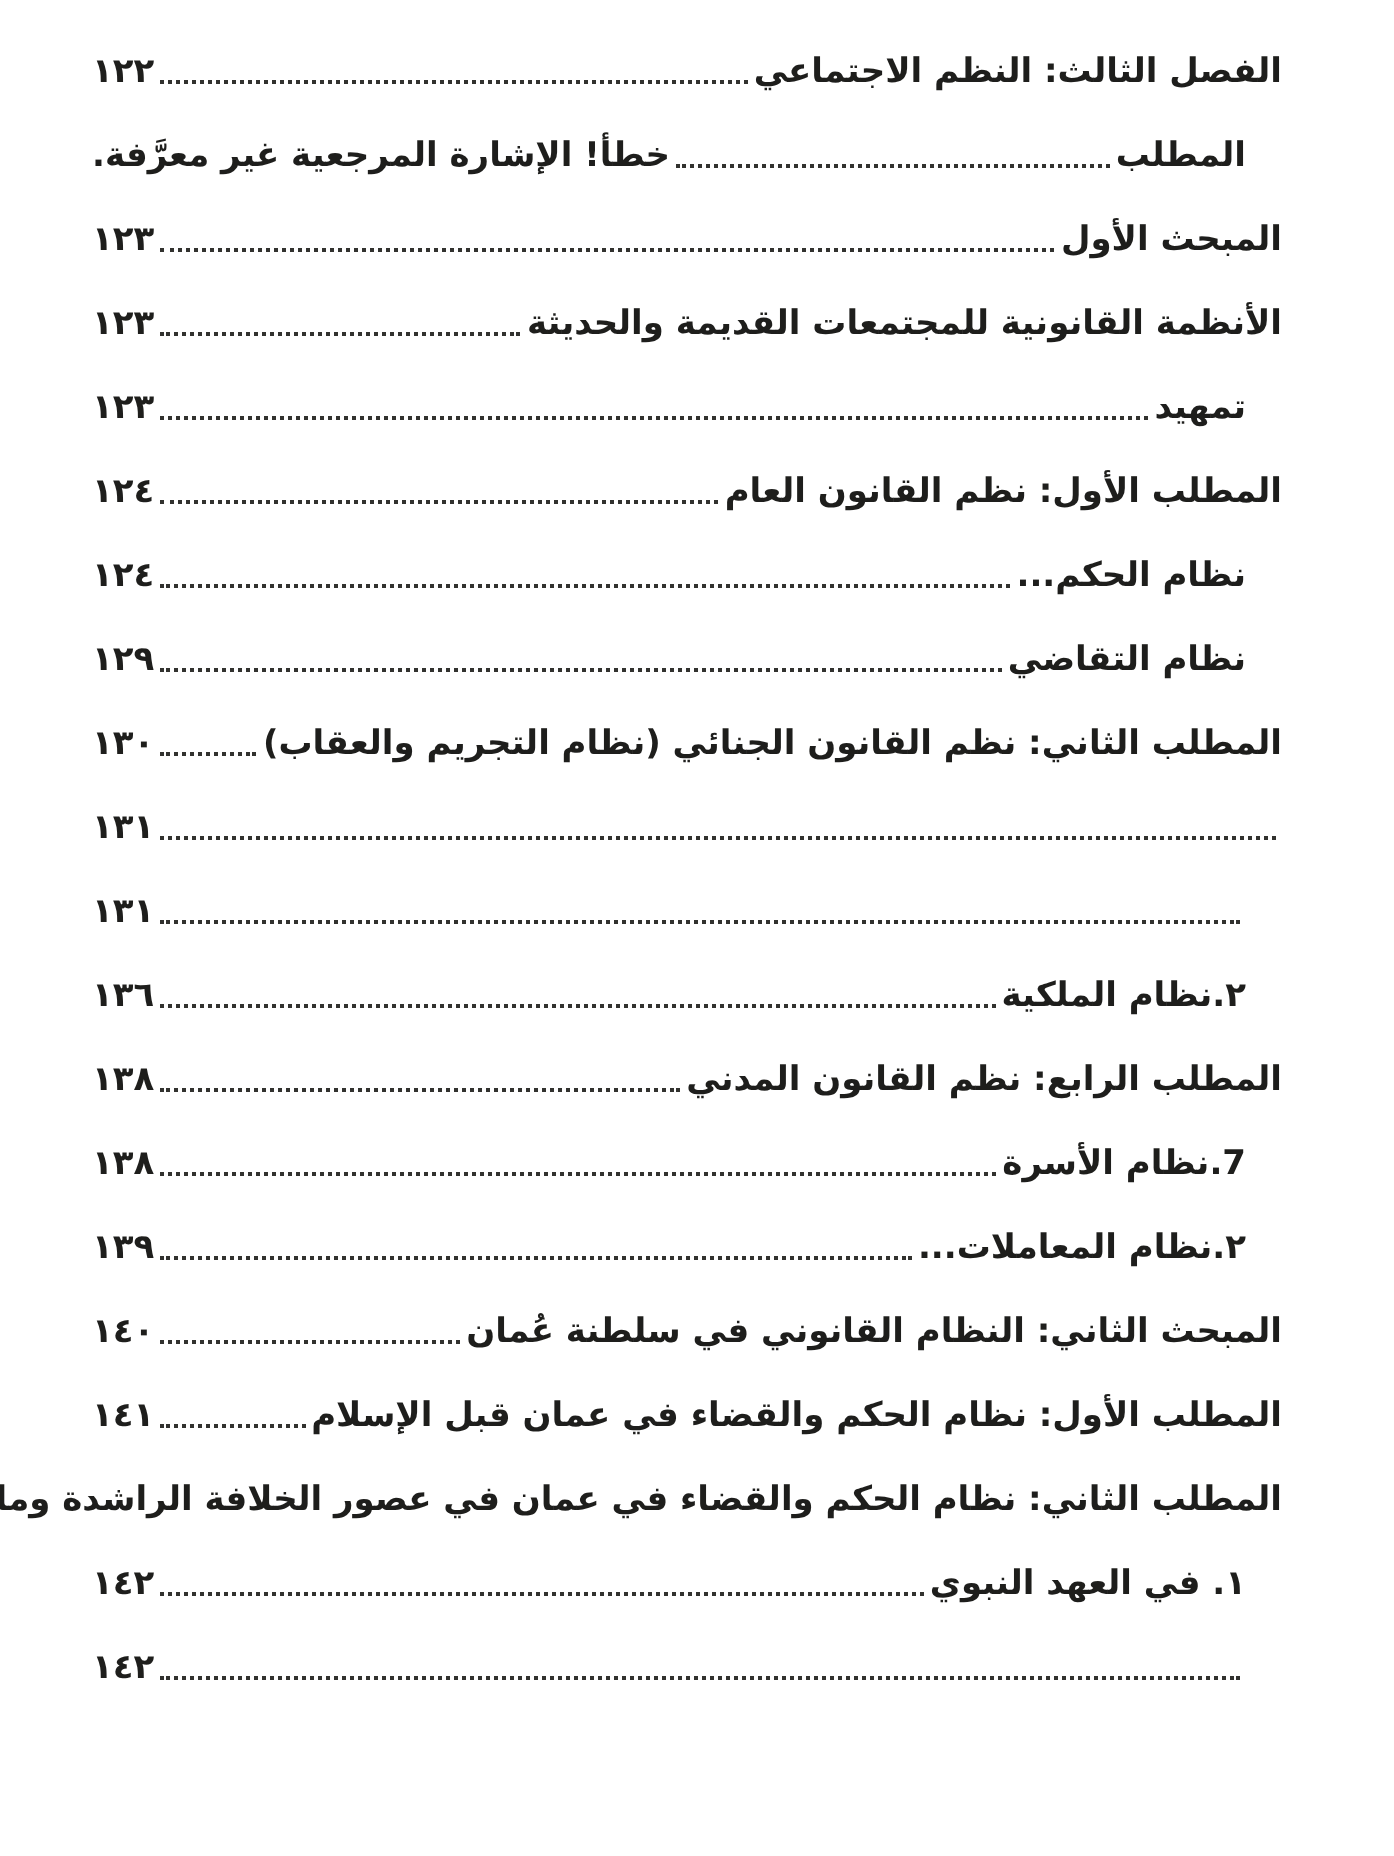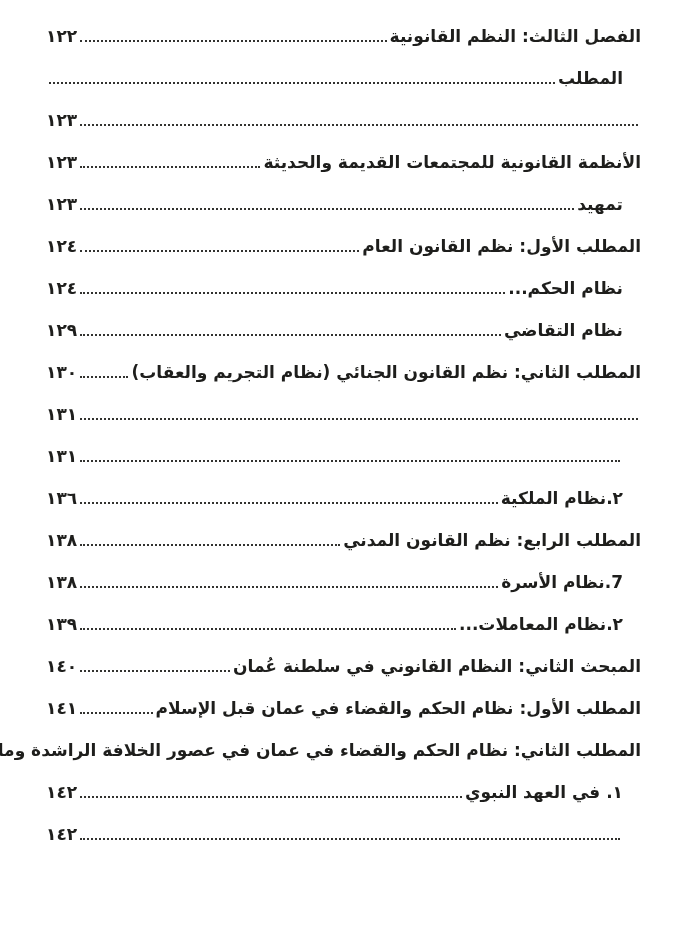--- a/index.html
+++ b/index.html
@@ -32,29 +32,31 @@
   }
   .row.noleader .leader{border-bottom:none;min-width:0;margin:0;}
   .pagenum{white-space:nowrap;flex:0 0 auto;}
 </style>
 </head>
 <body>
 
 <div class="page">
   <div id="toc-rows">
       <div class="row">
-        <span class="title">الفصل الثالث: النظم القانونية</span>
+        <span class="title">الفصل الثالث: النظم الاجتماعي</span>
         <span class="leader"></span>
         <span class="pagenum">١٢٢</span>
       </div>
       <div class="row indent">
         <span class="title">المطلب</span>
         <span class="leader"></span>
+        <span class="pagenum">خطأ! الإشارة المرجعية غير معرَّفة.</span>
       </div>
       <div class="row">
+        <span class="title">المبحث الأول</span>
         <span class="leader"></span>
         <span class="pagenum">١٢٣</span>
       </div>
       <div class="row">
         <span class="title">الأنظمة القانونية للمجتمعات القديمة والحديثة</span>
         <span class="leader"></span>
         <span class="pagenum">١٢٣</span>
       </div>
       <div class="row indent">
         <span class="title">تمهيد</span>

